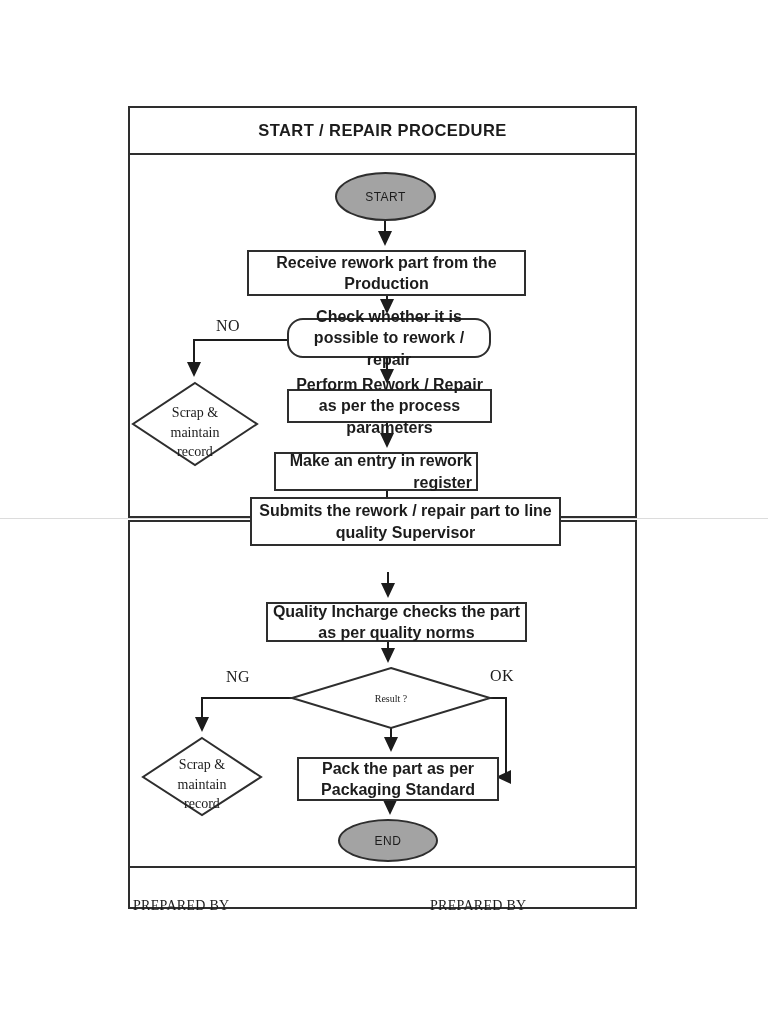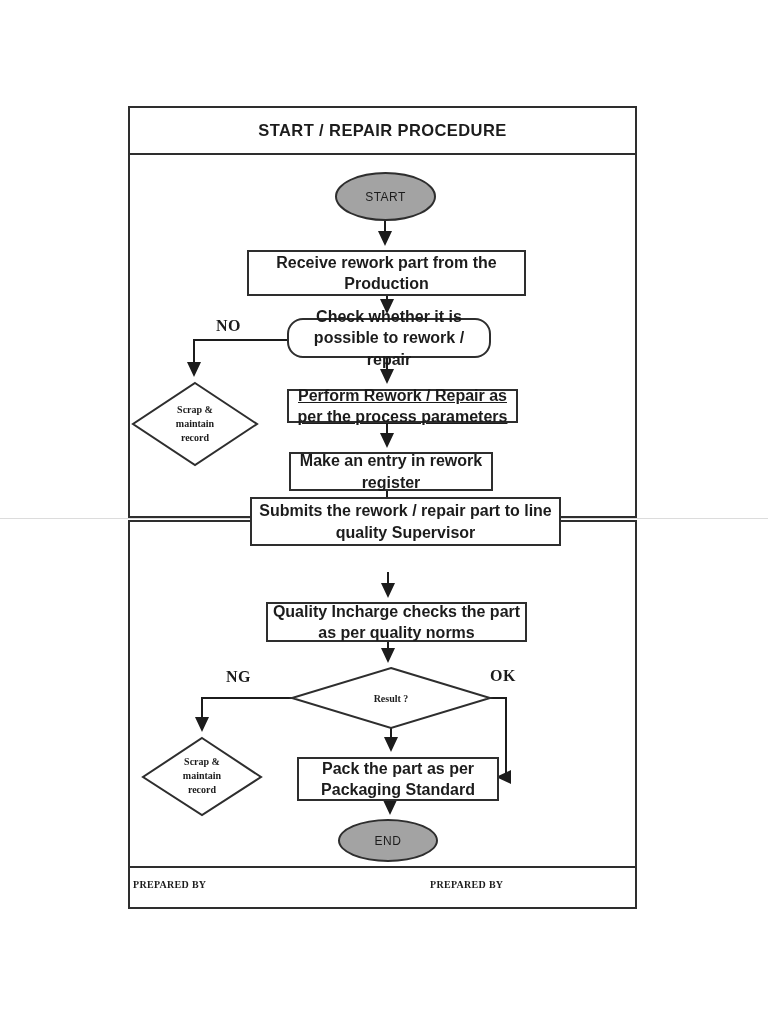--- a/index.html
+++ b/index.html
@@ -41,48 +41,48 @@
     border-radius:50%;
     display:flex; align-items:center; justify-content:center;
     font-weight:normal; font-size:12px; letter-spacing:.5px;
     box-sizing:border-box; z-index:3;
   }
   #start-node { left:335px; top:172px; width:101px; height:49px; }
   #end-node   { left:338px; top:819px; width:100px; height:43px; }
 
   #box-receive  { left:247px; top:250px; width:279px; height:46px; }
   #box-check    { left:287px; top:318px; width:204px; height:40px;border-radius:16px; }
-  #box-perform  { left:287px; top:389px; width:231px; height:34px;text-decoration:underline; }
-  #box-register { left:289px; top:452px; width:204px; height:39px; }
+  #box-perform  { left:287px; top:389px; width:205px; height:34px; }
+  #box-register { left:274px; top:452px; width:204px; height:39px;text-align:right; }
   #box-submit   { left:250px; top:497px; width:311px; height:49px; }
   #box-quality  { left:260px; top:602px; width:261px; height:40px;margin-left:6px; }
   #box-pack     { left:289px; top:757px; width:202px; height:44px;margin-left:8px; }
 
   .serif-label {
     position:absolute; font-family:"Liberation Serif", serif;
-    font-weight:bold; color:#1c1c1c; z-index:3;
+    font-weight:normal; color:#1c1c1c; z-index:3;
   }
   .branch-label { font-size:16px; letter-spacing:.5px; }
   #label-no { left:216px; top:317px; }
   #label-ng { left:226px; top:668px; }
   #label-ok { left:490px; top:667px; }
 
   .diamond-label {
-    text-align:center; font-size:10px; line-height:1.4; z-index:3;
+    text-align:center; font-size:14px; line-height:1.4; z-index:3;
   }
   #scrap1-label { left:163px; top:403px; width:64px; }
   #scrap2-label { left:170px; top:755px; width:64px; }
   #result-label { left:351px; top:692px; width:80px; font-size:10px; }
 
   .footer-sep {
     position:absolute; left:130px; top:866px; width:505px; height:2px;
     background:#2e2e2e; z-index:3;
   }
   .footer-label {
-    font-size:10px; letter-spacing:.3px; top:879px;
+    font-size:14px; letter-spacing:.3px; top:898px;
   }
   #prepared-by { left:133px; }
   #approved-by { left:430px; }
 </style>
 </head>
 <body>
 
 <div class="page-break-line"></div>
 <div class="page" id="page1"></div>
 <div class="page" id="page2"></div>

